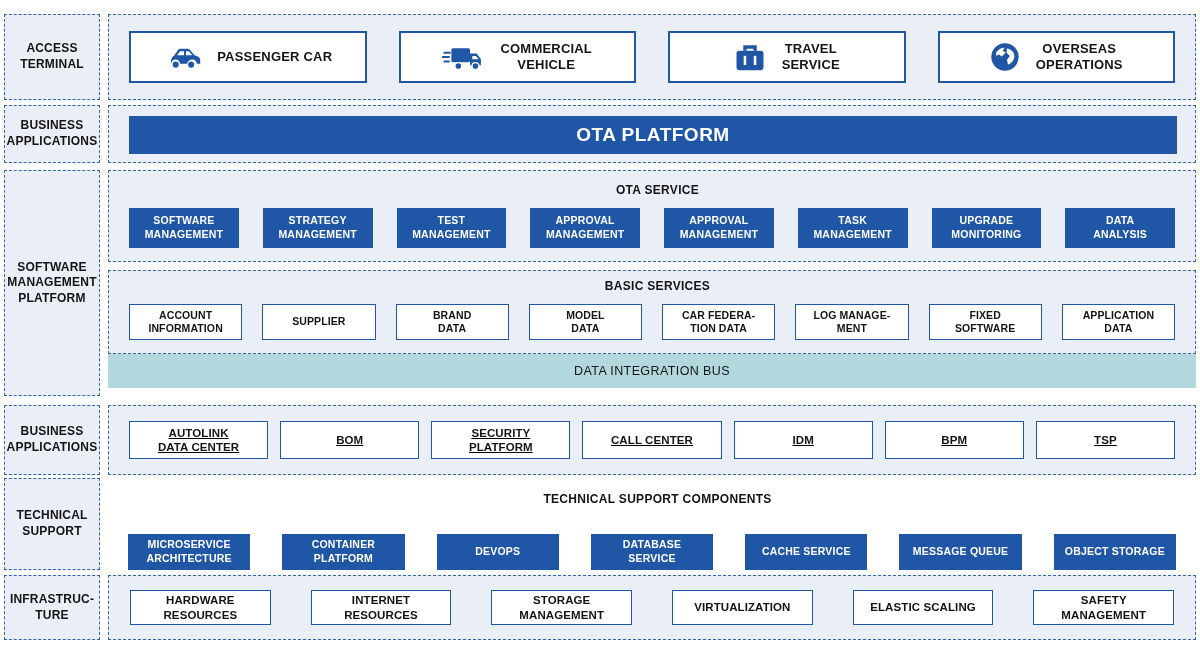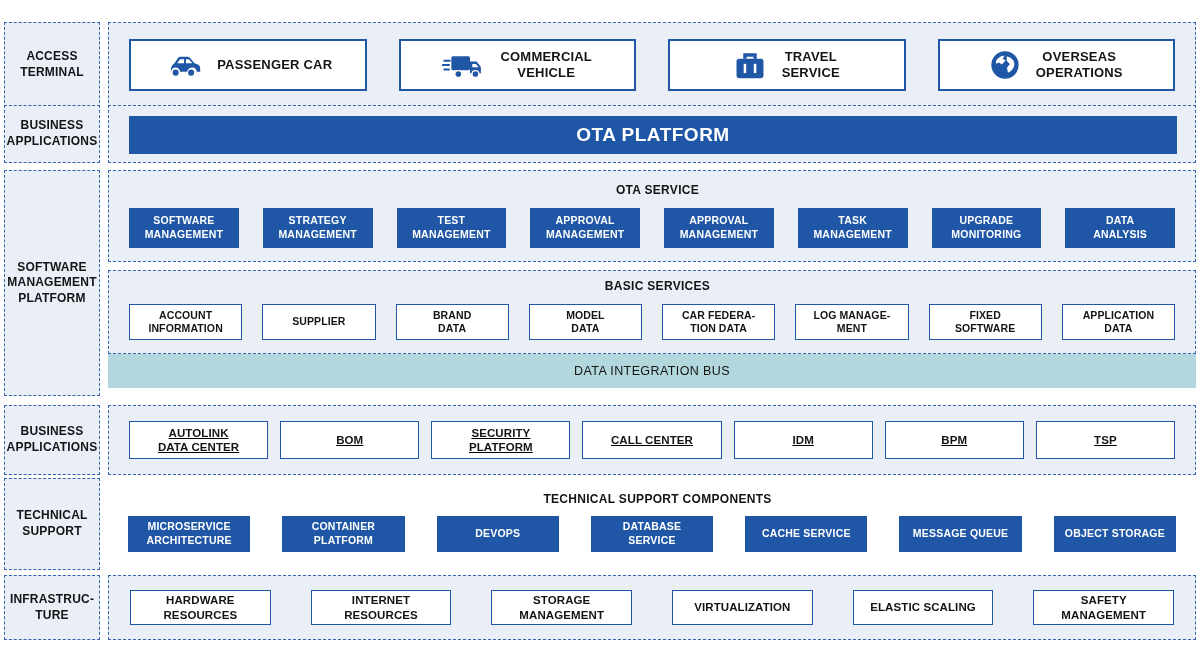--- a/index.html
+++ b/index.html
@@ -6,21 +6,21 @@
     --accent:#2056a6;
     --dash:#3565ad;
     --panel:#e9eef7;
     --bus:#b2d8dd;
     --ink:#141414;
   }
   *{margin:0;padding:0;box-sizing:border-box;}
   body{background:#ffffff;font-family:"Liberation Sans",sans-serif;}
   .canvas{position:relative;width:1200px;height:660px;background:#ffffff;overflow:hidden;}
   .row{position:absolute;left:0;width:1200px;}
-  .r1{top:22px;height:86px;}
+  .r1{top:14px;height:86px;}
   .r2{top:105px;height:58px;}
   .r3{top:170px;height:226px;}
   .r4{top:405px;height:70px;}
   .r5{top:478px;height:92px;}
   .r6{top:575px;height:65px;}
   .label-box{
     position:absolute;left:4px;top:0;bottom:0;width:96px;
     border:1.5px dashed var(--dash);background:var(--panel);
     display:flex;align-items:center;justify-content:center;text-align:center;
     font-weight:bold;font-size:12px;line-height:1.3;color:var(--ink);
@@ -70,21 +70,21 @@
   }
   .bus-bar{
     height:34px;background:var(--bus);display:flex;align-items:center;justify-content:center;
     font-weight:normal;font-size:12.5px;color:var(--ink);letter-spacing:.4px;
   }
   
   .apps-strip{height:100%;padding:0 20px;gap:12px;text-decoration:underline;}
   .apps-strip .white-box{height:38px;font-size:11.5px;}
   
   .tech-title{padding-top:14px;}
-  .tech-strip{padding:0 20px;gap:32px;margin-top:10px;}
+  .tech-strip{padding:0 20px;gap:32px;margin-top:28px;}
   .tech-strip .blue-btn{height:36px;}
   
   .infra-strip{height:100%;padding:0 21px;gap:40px;}
   .infra-strip .white-box{height:35px;font-size:11.5px;}
   svg{display:block;}
 </style>
 </head>
 <body>
 
 <div class="canvas">

